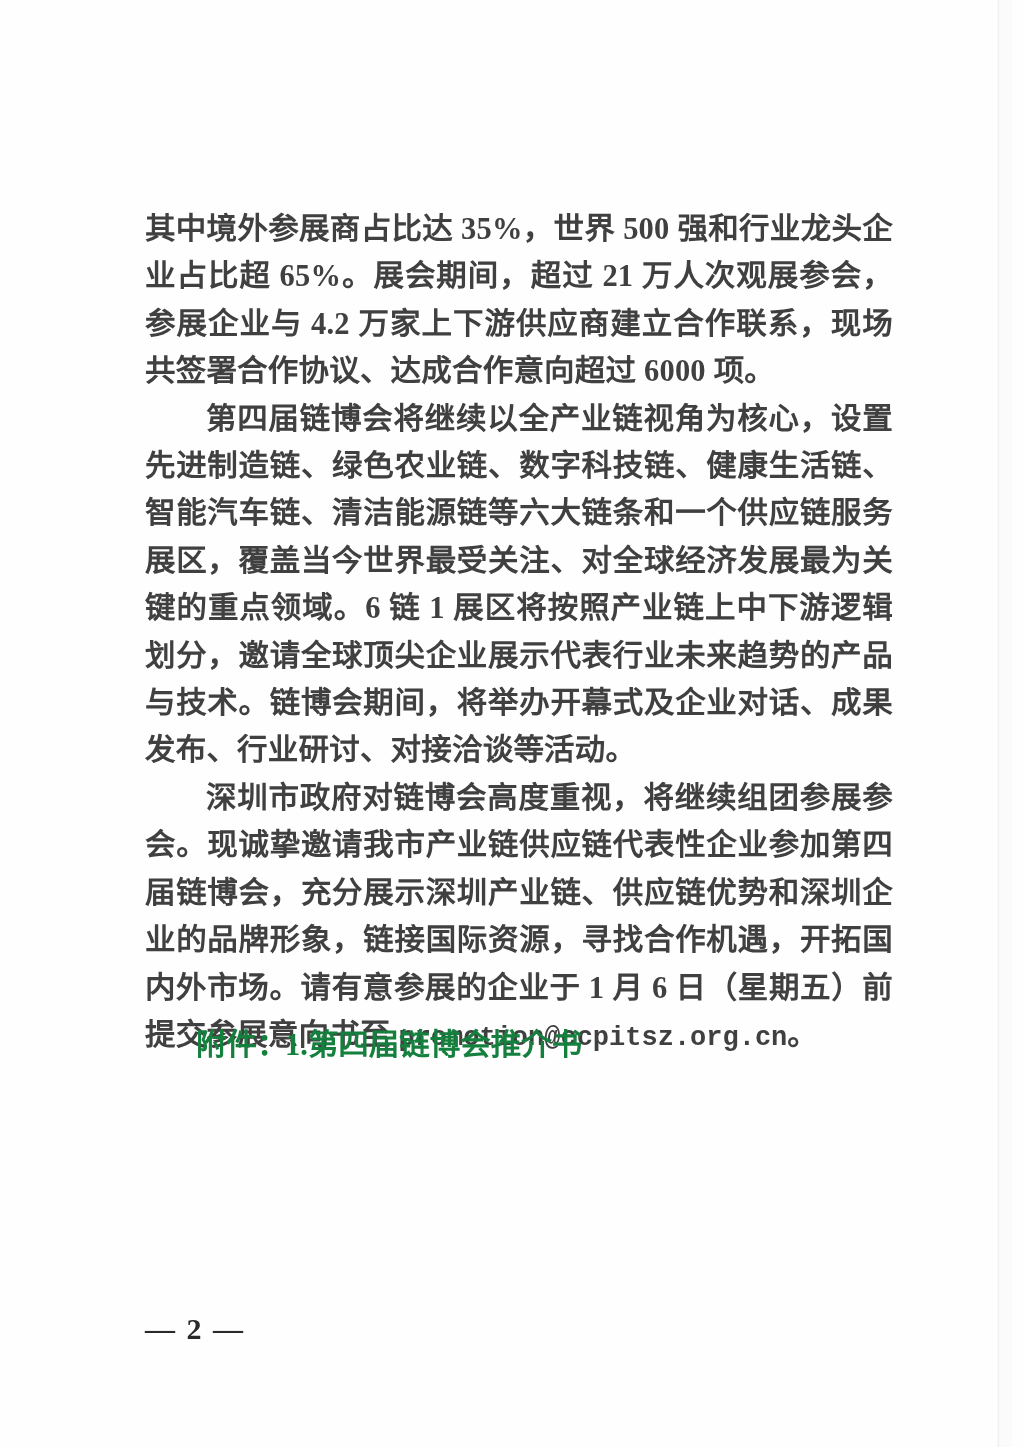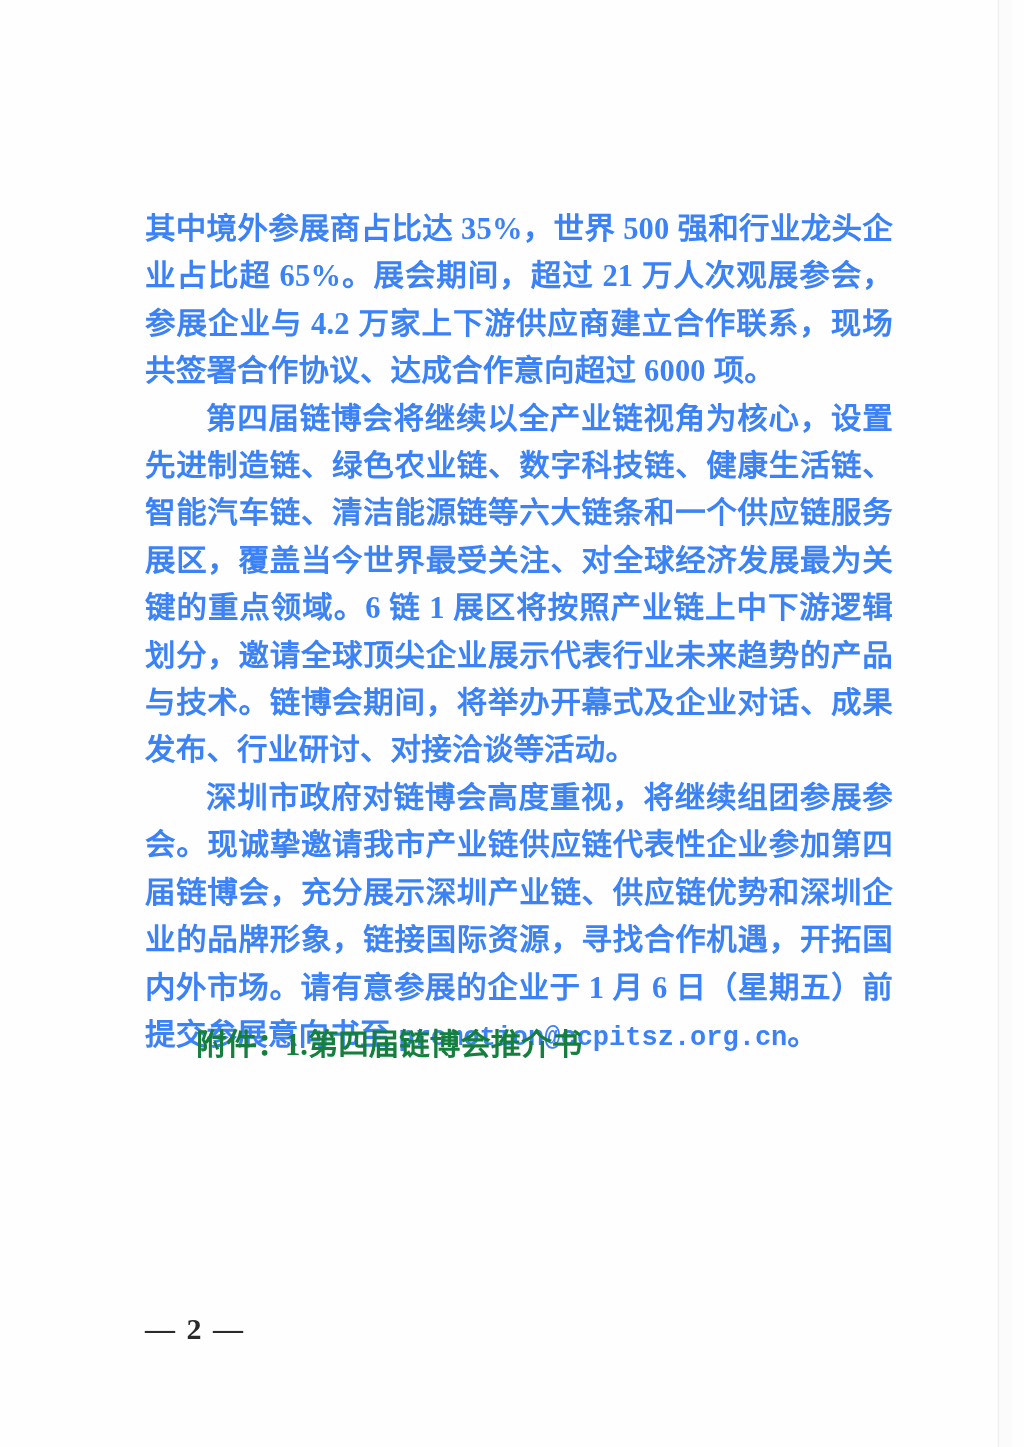--- a/index.html
+++ b/index.html
@@ -49,21 +49,21 @@
   }
 
   .para {
     margin: 0 0 0 0;
     font-size: 30.5px;
     line-height: 47.4px;
     letter-spacing: 0.2px;
     text-align: justify;
     text-justify: inter-character;
     text-align-last: left;
-    color: #3b82f6;
+    color: #404040;
     font-family: "Liberation Serif", "DejaVu Serif", serif;
     font-weight: 600;
   }
 
   .para.indent {
     text-indent: 61px;
   }
 
   .para + .para {
     margin-top: 0;

